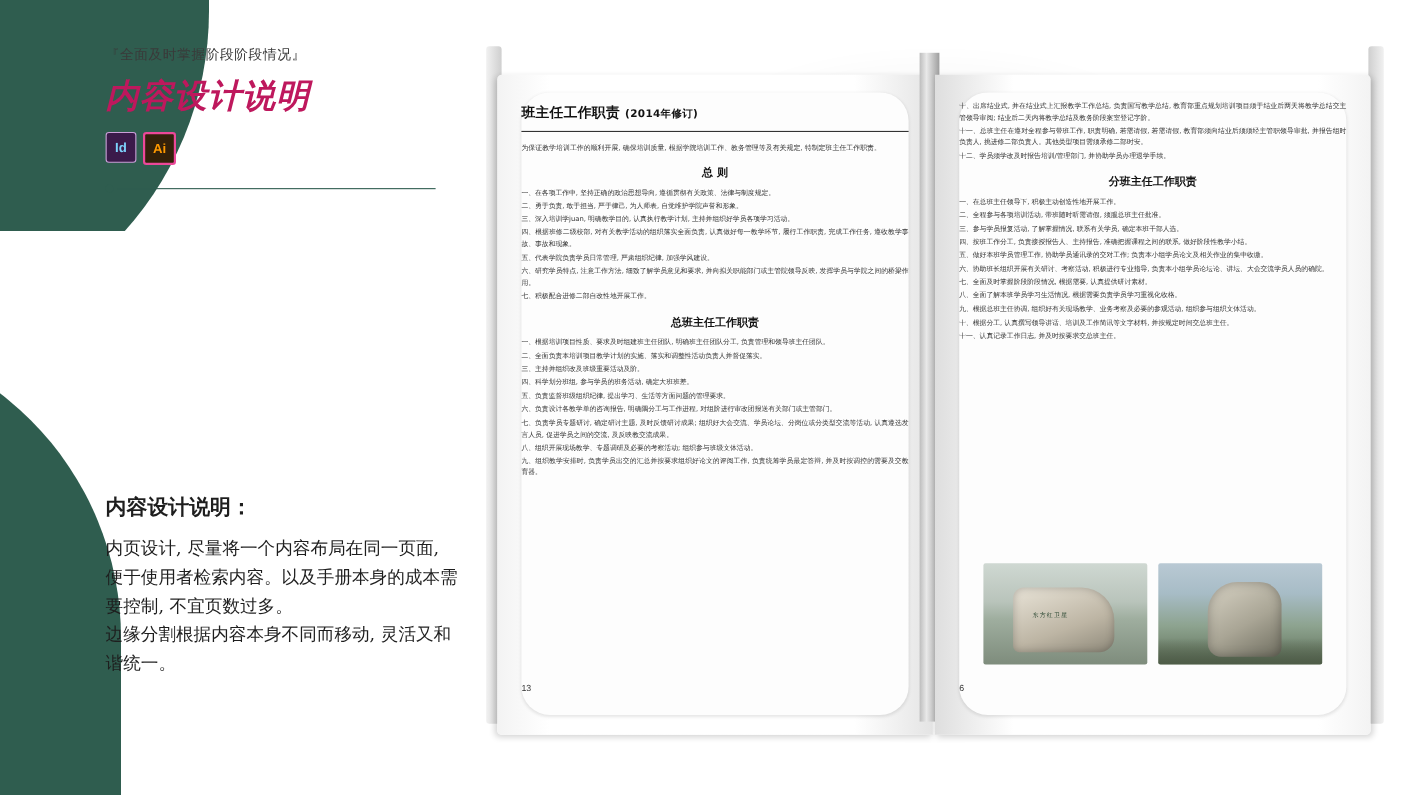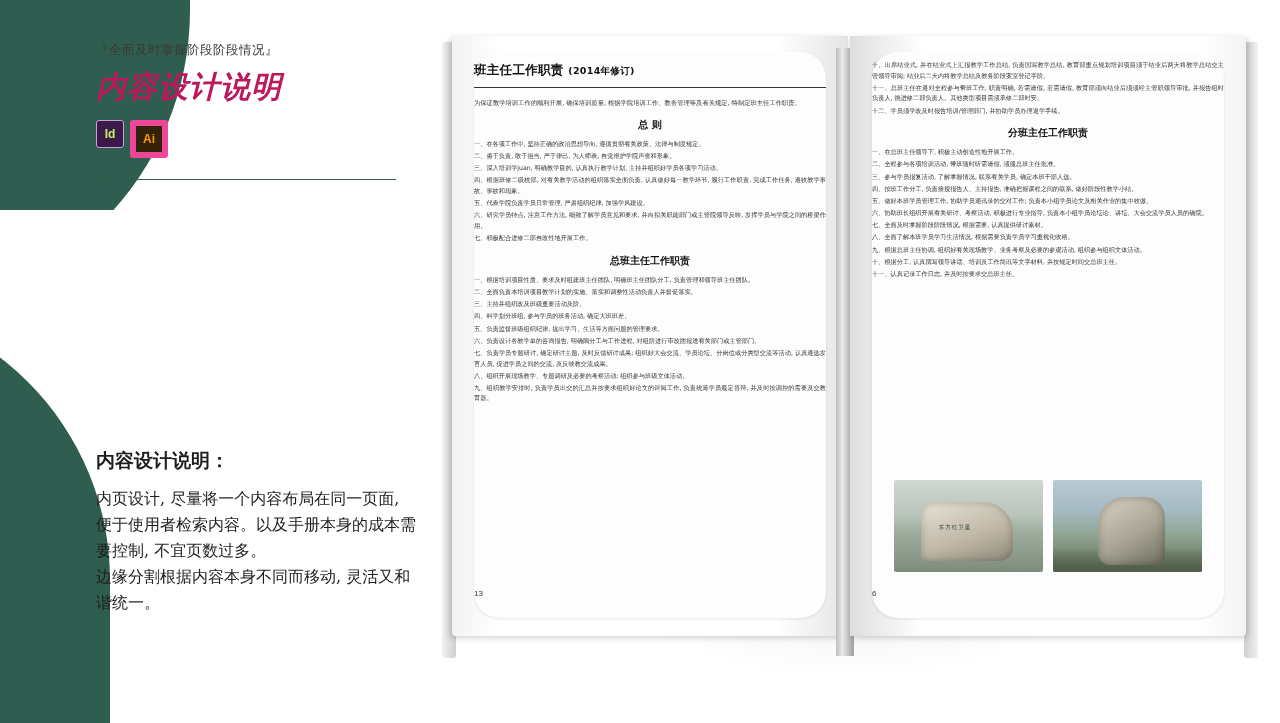--- a/index.html
+++ b/index.html
@@ -93,22 +93,22 @@
     width: 26px;
     height: 26px;
     border-radius: 3px;
     display: flex;
     align-items: center;
     justify-content: center;
     font-size: 12px;
     font-weight: 700;
     font-family: "Liberation Sans", sans-serif;
   }
-  .badge-id { background: #3b1a4a; color: #bef264; border: 1px solid #caa0d8;}
-  .badge-ai { background: #33210a; color: #ff9a00; border: 6px solid #ec4899;}
+  .badge-id { background: #3b1a4a; color: #7dd3fc; border: 1px solid #caa0d8;}
+  .badge-ai { background: #33210a; color: #ff9a00; border: 2px solid #ec4899;}
 
   .divider-row {
     display: flex;
     align-items: center;
     margin: 14px 0 0 0;
     width: 300px;
   }
   .divider-dot {
     width: 7px; height: 7px;
     border-radius: 50%;
@@ -154,21 +154,21 @@
   }
   .book-shadow {
     position: absolute;
     left: 8px; top: 12px;
     width: 804px; height: 640px;
     background: radial-gradient(ellipse at 50% 50%, rgba(0,0,0,0.22), rgba(0,0,0,0) 70%);
     filter: blur(6px);
   }
   .page {
     position: absolute;
-    top: 8px;
+    top: 40px;
     width: 396px;
     height: 600px;
     background: #ffffff;
     overflow: hidden;
   }
   .page-left {
     left: 12px;
     border-radius: 4px 0 0 4px;
     box-shadow: -2px 2px 6px rgba(0,0,0,0.18);
     background: linear-gradient(to right, #f3f3f3 0%, #ffffff 12%, #ffffff 82%, #e4e4e4 100%);

